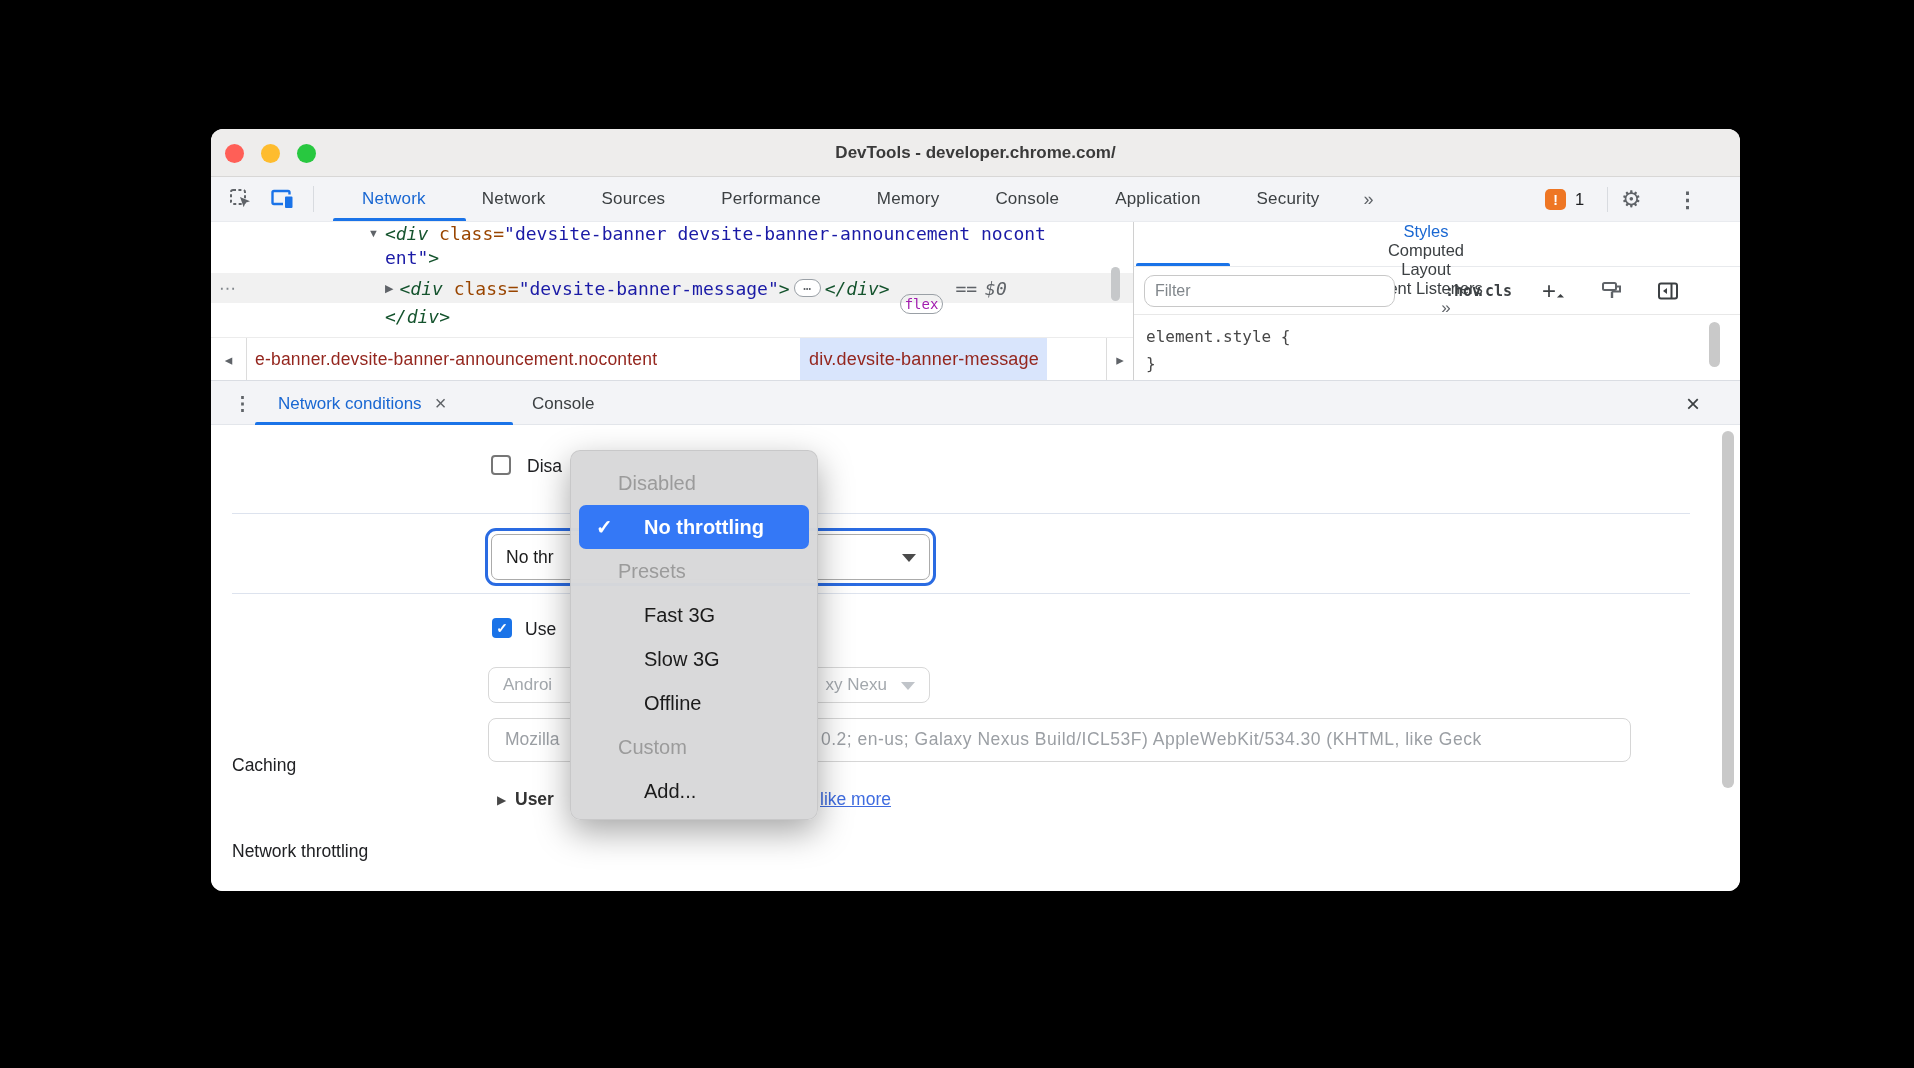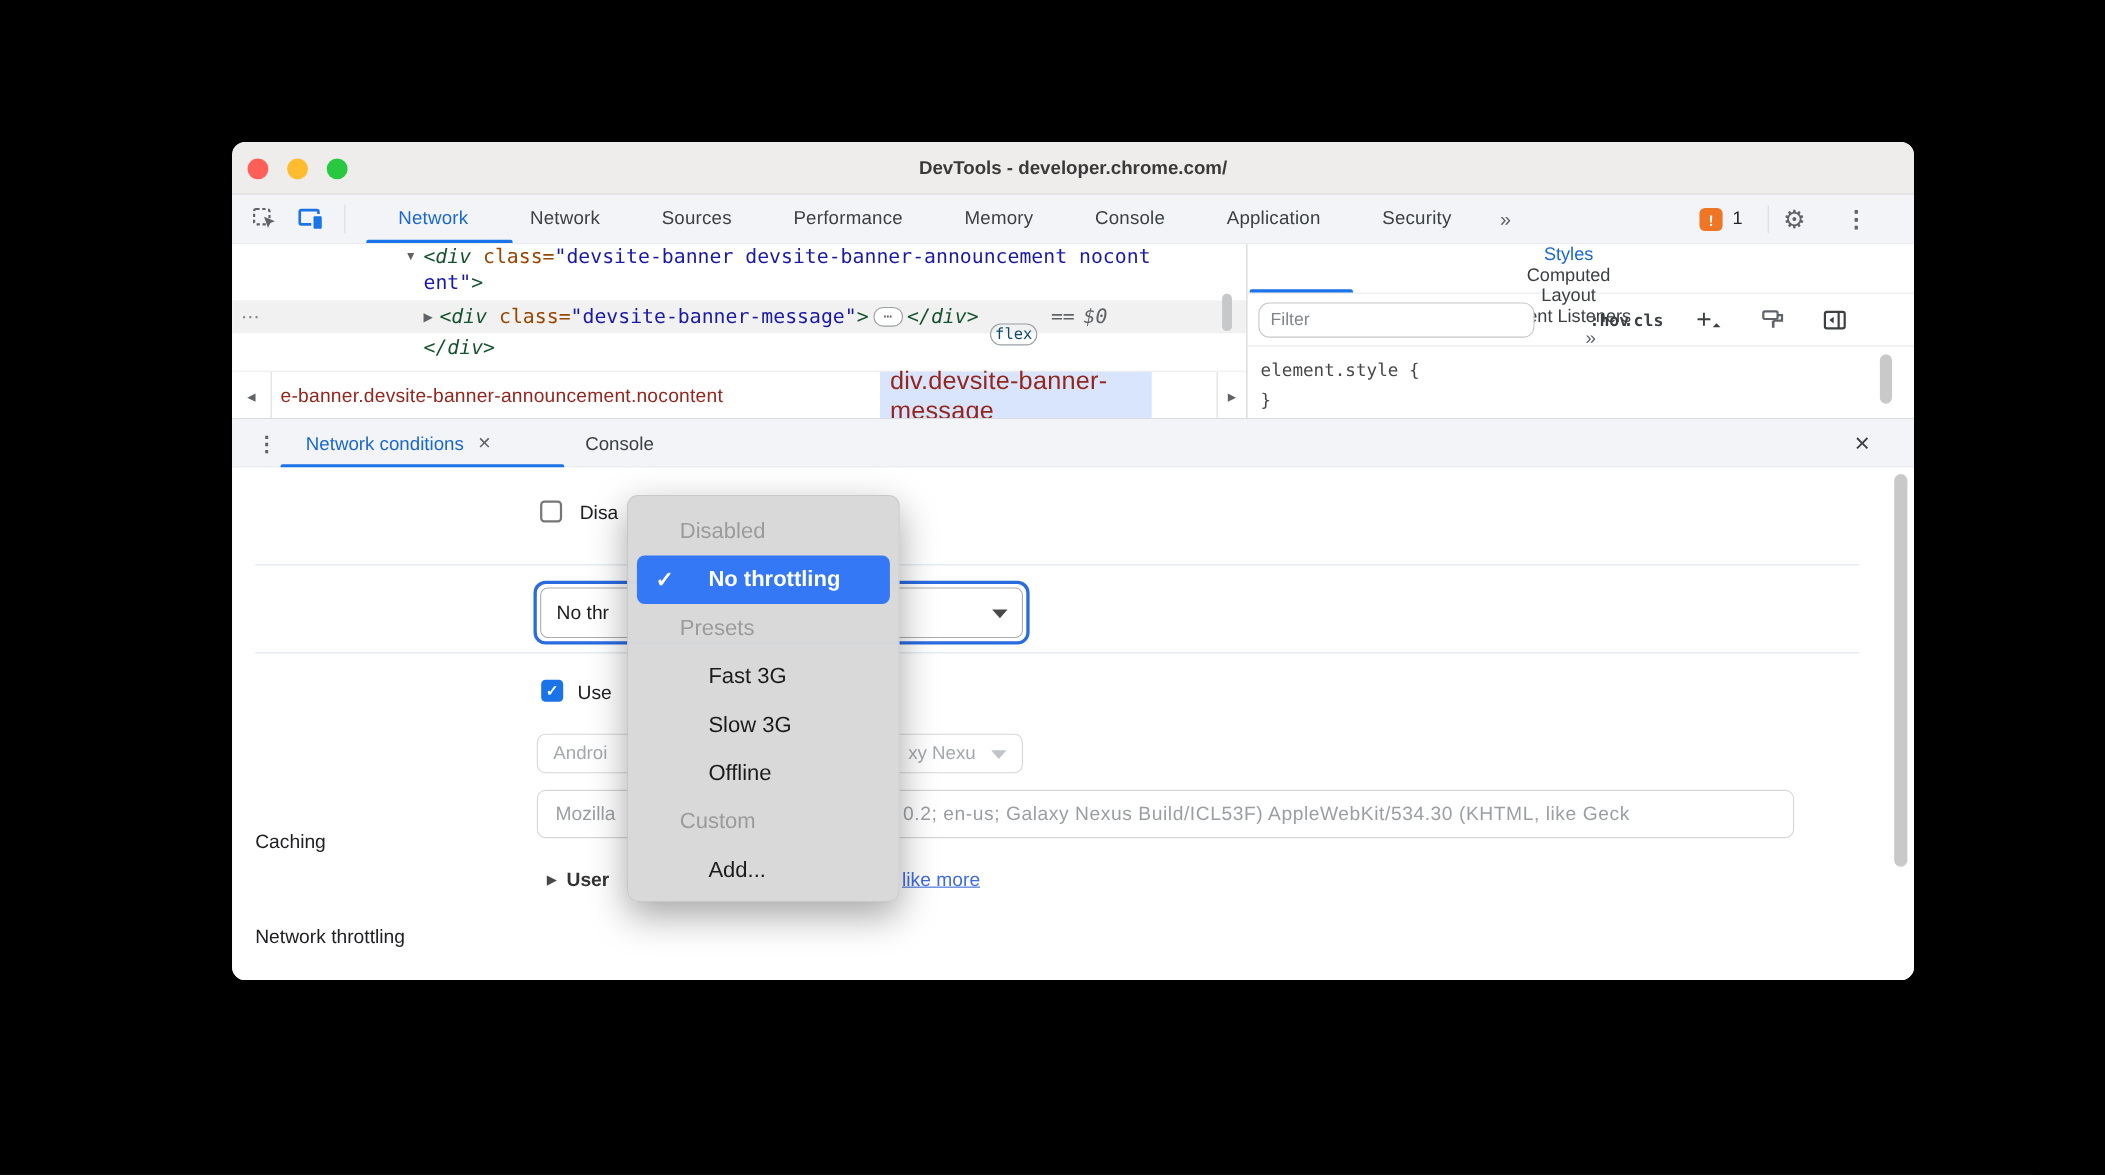--- a/index.html
+++ b/index.html
@@ -44,34 +44,34 @@
   .elements-pane { position:absolute; left:0; top:0; width:922px; height:158px; overflow:hidden; }
   .code-line { position:absolute; left:0; width:922px; height:26px; display:flex; align-items:center;
                font-family:"DejaVu Sans Mono", monospace; font-size:18px; white-space:pre; }
   .code-line.sel { background:#f1f1f1; height:30px; }
   .t-tag { color:#14532d;font-style:italic; } .t-attr { color:#994500; } .t-val { color:#1a1aa6; }
   .t-arrow { color:#5f6368; font-size:11px; font-family:"Liberation Sans",sans-serif; }
   .gutter-dots { position:absolute; left:8px; color:#80868b; font-size:17px; font-family:"Liberation Sans",sans-serif; }
   .ellipsis-pill { display:inline-flex; align-items:center; justify-content:center; width:27px; height:18px;
                    border:1px solid #9aa0a6; border-radius:10px; color:#5f6368; font-size:13px; margin:0 4px; background:#fff; }
   .flex-badge { display:inline-flex; align-items:center; margin-left:10px; padding:1px 4px; border:1.5px solid #9aa0a6;
-                border-radius:11px; color:#0c4a6e; font-size:14px; background:transparent;margin-top:32px; }
+                border-radius:11px; color:#a21caf; font-size:14px; background:transparent;margin-top:32px; }
   .eq { color:#5f6368; margin-left:12px; } .dollar { color:#5f6368; font-style:italic; margin-left:8px; }
   .el-scroll { position:absolute; right:13px; top:45px; width:9px; height:34px; background:#c6c8ca; border-radius:5px; }
 
   
   .crumbbar { position:absolute; left:0; bottom:0; width:922px; height:43px; background:#fff; border-top:1px solid #ececec; }
   .crumb-back { position:absolute; left:0; top:0; width:36px; height:43px; border-right:1px solid #dcdcdc;
                 display:flex; align-items:center; justify-content:center; color:#5f6368; font-size:15px; background:#fff; }
   .crumb-fwd  { position:absolute; right:0; top:0; width:27px; height:43px; border-left:1px solid #dcdcdc;
                 display:flex; align-items:center; justify-content:center; color:#5f6368; font-size:15px; background:#fff; }
   .crumb1 { position:absolute; left:44px; top:0; height:43px; display:flex; align-items:center;
             font-size:17.5px; color:#94261e; letter-spacing:.2px; }
   .crumb2 { position:absolute; left:589px; top:0; width:247px; height:43px; background:#d9e5fc;
-            display:flex; align-items:center; padding-left:9px; font-size:23px; color:#94261e; letter-spacing:.2px; }
+            display:flex; align-items:center; padding-left:9px; font-size:18px; color:#94261e; letter-spacing:.2px; }
 
   
   .styles-pane { position:absolute; left:922px; top:0; width:607px; height:158px; border-left:1px solid #d0d0d0; background:#fff; }
   .styles-tabs { position:relative; height:45px; border-bottom:1px solid #e8eaed; display:flex; align-items:center; padding-left:18px;flex-direction:column; }
   .stab { font-size:16.5px; color:#3c4043; margin-right:40px; white-space:nowrap; }
   .stab.active { color:#1967d2; }
   .stab.chevrons { font-size:17px; color:#5f6368; margin-right:0; }
   .styles-underline { position:absolute; left:2px; bottom:0; width:94px; height:3px; background:#1a73e8; border-radius:2px 2px 0 0; }
   .filter-row { position:relative; height:48px; border-bottom:1px solid #e8e8e8; display:flex; align-items:center; }
   .filter-input { position:absolute; left:10px; width:251px; height:32px; border:1px solid #c8c8c8; border-radius:10px;

